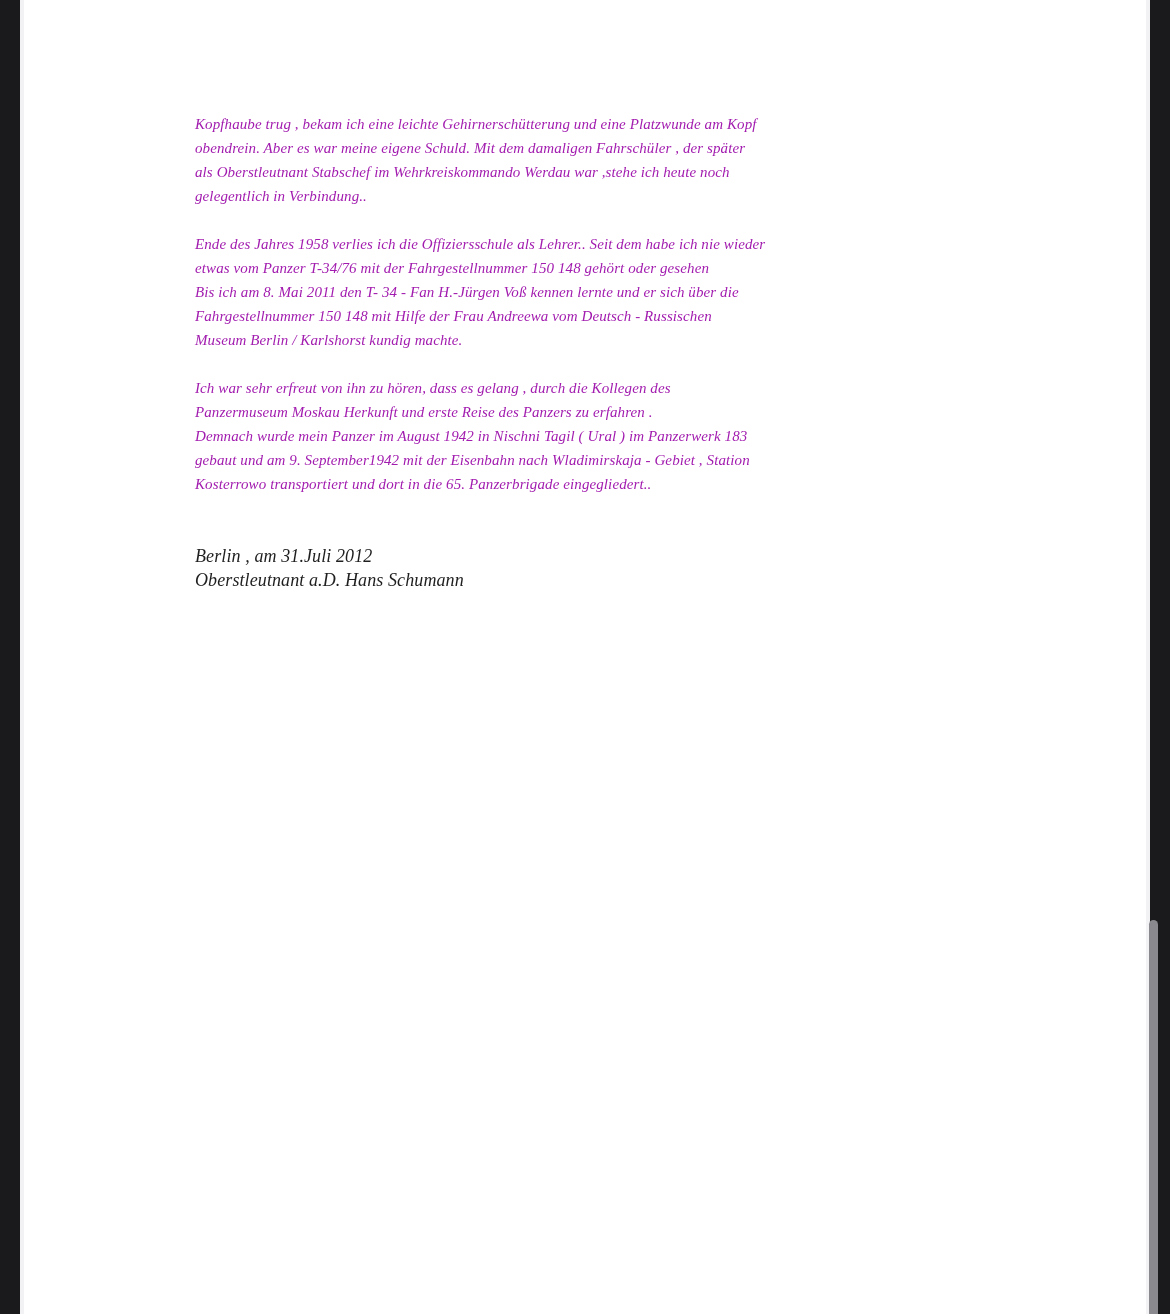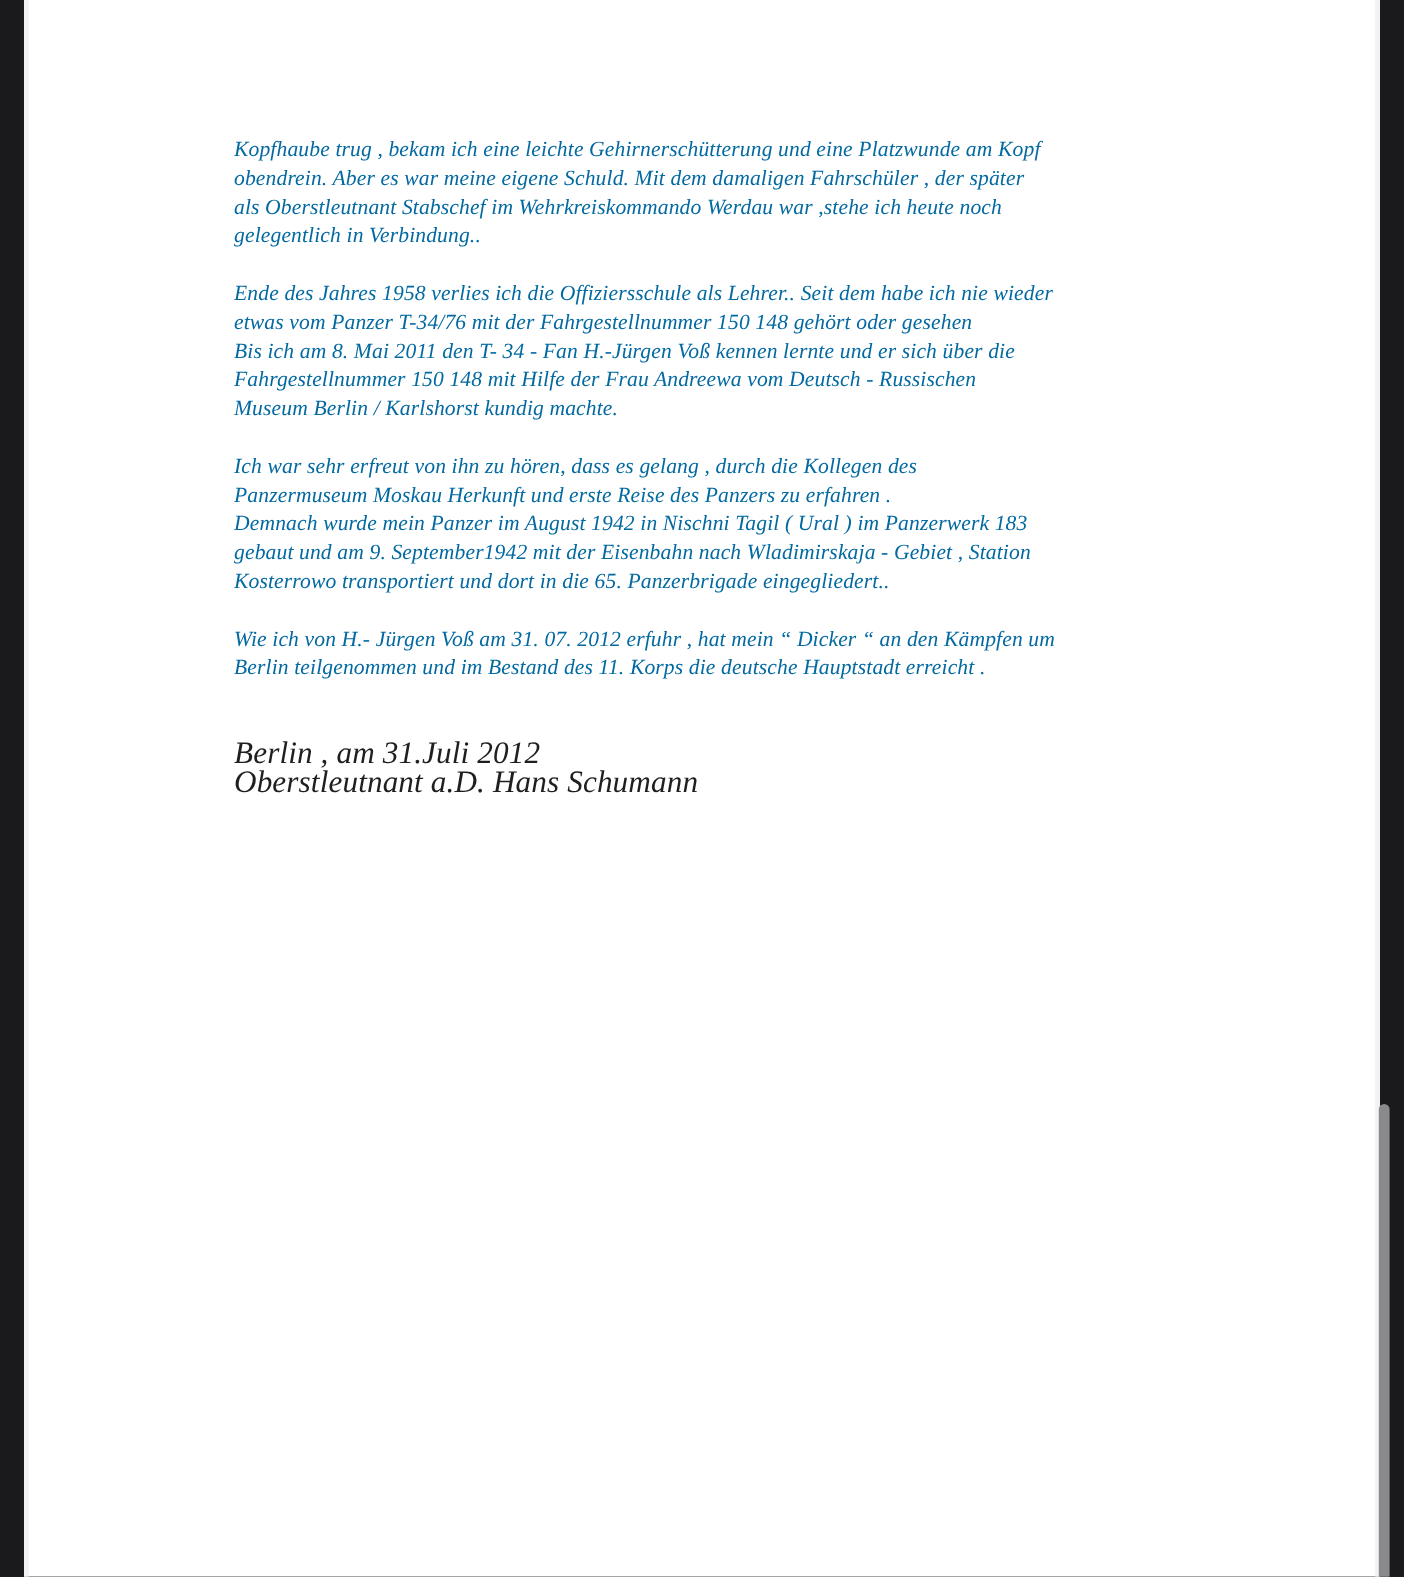--- a/index.html
+++ b/index.html
@@ -32,30 +32,30 @@
     position: absolute;
     top: 0;
     left: 0;
     right: 0;
     padding: 112px 130px 0 171px;
     box-sizing: border-box;
   }
   .doc-paragraph {
     margin: 0 0 24px 0;
     font-style: italic;
-    font-size: 18px;
+    font-size: 15px;
     line-height: 24px;
-    color: #0369a1;
+    color: #a21caf;
     white-space: pre-line;
     letter-spacing: 0.1px;
   }
   .signature-block {
     margin: 48px 0 0 0;
     font-style: italic;
-    font-size: 26px;
+    font-size: 18px;
     line-height: 24px;
     color: #1f1f1f;
     white-space: pre-line;
     letter-spacing: 0.1px;
   }
   .scrollbar-thumb {
     position: absolute;
     right: 12px;
     top: 920px;
     width: 9px;
@@ -78,20 +78,18 @@
       <p class="doc-paragraph">Ende des Jahres 1958 verlies ich die Offiziersschule als Lehrer.. Seit dem habe ich nie wieder
 etwas vom Panzer T-34/76 mit der Fahrgestellnummer 150 148 gehört oder gesehen
 Bis ich am 8. Mai 2011  den T- 34 - Fan  H.-Jürgen Voß kennen lernte und er sich über die
 Fahrgestellnummer 150 148 mit Hilfe der Frau Andreewa  vom Deutsch - Russischen
 Museum Berlin / Karlshorst kundig machte.</p>
       <p class="doc-paragraph">Ich war sehr erfreut von ihn zu hören, dass es gelang , durch die  Kollegen des
 Panzermuseum Moskau  Herkunft und erste Reise des Panzers  zu erfahren .
 Demnach wurde mein Panzer im August 1942 in Nischni Tagil ( Ural ) im Panzerwerk 183
 gebaut und am 9. September1942 mit der Eisenbahn nach  Wladimirskaja - Gebiet , Station
 Kosterrowo  transportiert und dort in die 65. Panzerbrigade eingegliedert..</p>
-      <p class="doc-paragraph">Wie ich von H.- Jürgen Voß am 31. 07. 2012 erfuhr , hat mein “ Dicker “ an den Kämpfen um
-Berlin teilgenommen und im Bestand des 11. Korps die deutsche Hauptstadt erreicht .</p>
       <p class="signature-block">Berlin , am 31.Juli 2012
 Oberstleutnant a.D. Hans Schumann</p>
     </div>
   </div>
   <div class="scrollbar-thumb"></div>
 </div>
 
 </body></html>

